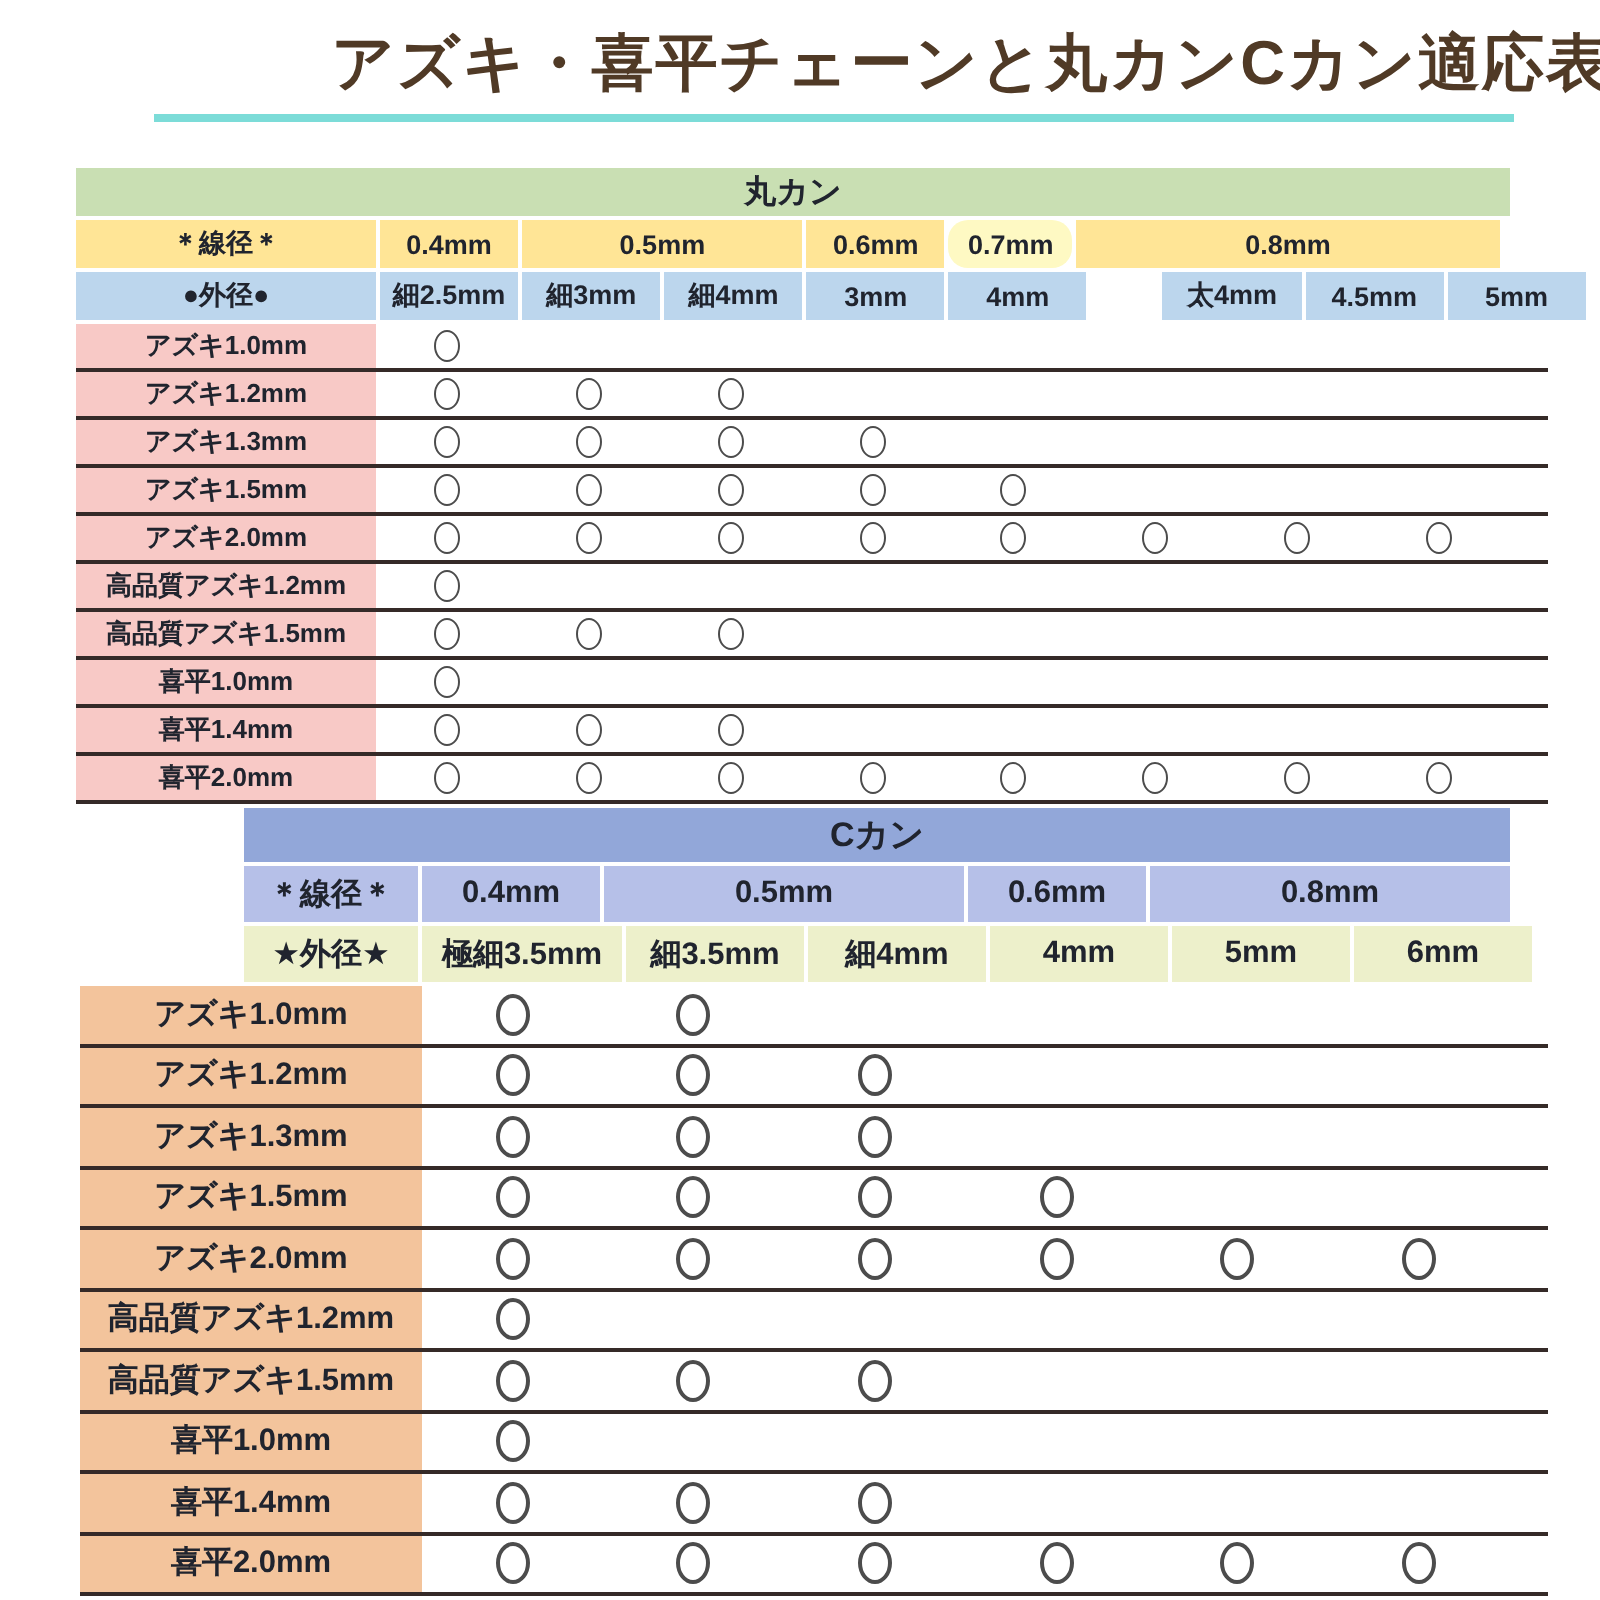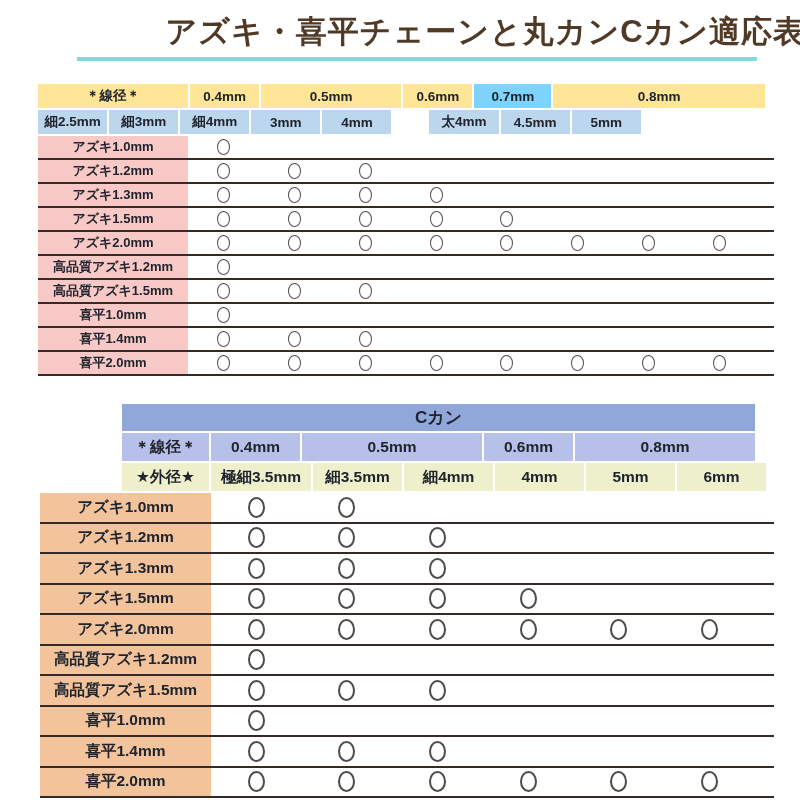--- a/index.html
+++ b/index.html
@@ -54,29 +54,31 @@
 </style>
 </head>
 <body>
 
 <div class="title-wrap">
   <div class="page-title" style="color: rgb(80, 58, 38);">アズキ・喜平チェーンと丸カンCカン適応表</div>
   <div class="title-underline" style="background: rgb(124, 220, 216);"></div>
 </div>
 
 <section class="ctable" id="table-marukan">
+    <div class="bar" style="background: rgb(201, 223, 179);">丸カン</div>
     <div class="hrow">
       <div class="hcell" style="background: rgb(255, 229, 150); width: 150px;">＊線径＊</div>
       <div class="hcell" style="background: rgb(255, 229, 150); width: 69.1px;">0.4mm</div>
       <div class="hcell" style="background: rgb(255, 229, 150); width: 140.2px;">0.5mm</div>
       <div class="hcell" style="background: rgb(255, 229, 150); width: 69.1px;">0.6mm</div>
-      <div class="hcell" style="background: #7dd3fc; width: 77px;">0.7mm</div>
+      <div class="hcell" style="background: #fef9c3; width: 62px; border-radius: 10px;">0.7mm</div>
       <div class="hcell" style="background: rgb(255, 229, 150); width: 211.3px;">0.8mm</div>
     </div>
     <div class="hrow">
+      <div class="hcell" style="background: rgb(188, 214, 237); width: 150px;">●外径●</div>
       <div class="hcell" style="background: rgb(188, 214, 237); width: 69.1px;">細2.5mm</div>
       <div class="hcell" style="background: rgb(188, 214, 237); width: 69.1px;">細3mm</div>
       <div class="hcell" style="background: rgb(188, 214, 237); width: 69.1px;">細4mm</div>
       <div class="hcell" style="background: rgb(188, 214, 237); width: 69.1px;">3mm</div>
       <div class="hcell" style="background: rgb(188, 214, 237); width: 69.1px;">4mm</div>
       <div class="hcell" style="background: rgb(188, 214, 237); width: 69.1px; margin-left: 36px;">太4mm</div>
       <div class="hcell" style="background: rgb(188, 214, 237); width: 69.1px;">4.5mm</div>
       <div class="hcell" style="background: rgb(188, 214, 237); width: 69.1px;">5mm</div>
     </div>
     <div class="drow" style="border-bottom-color: rgb(53, 42, 40);">

